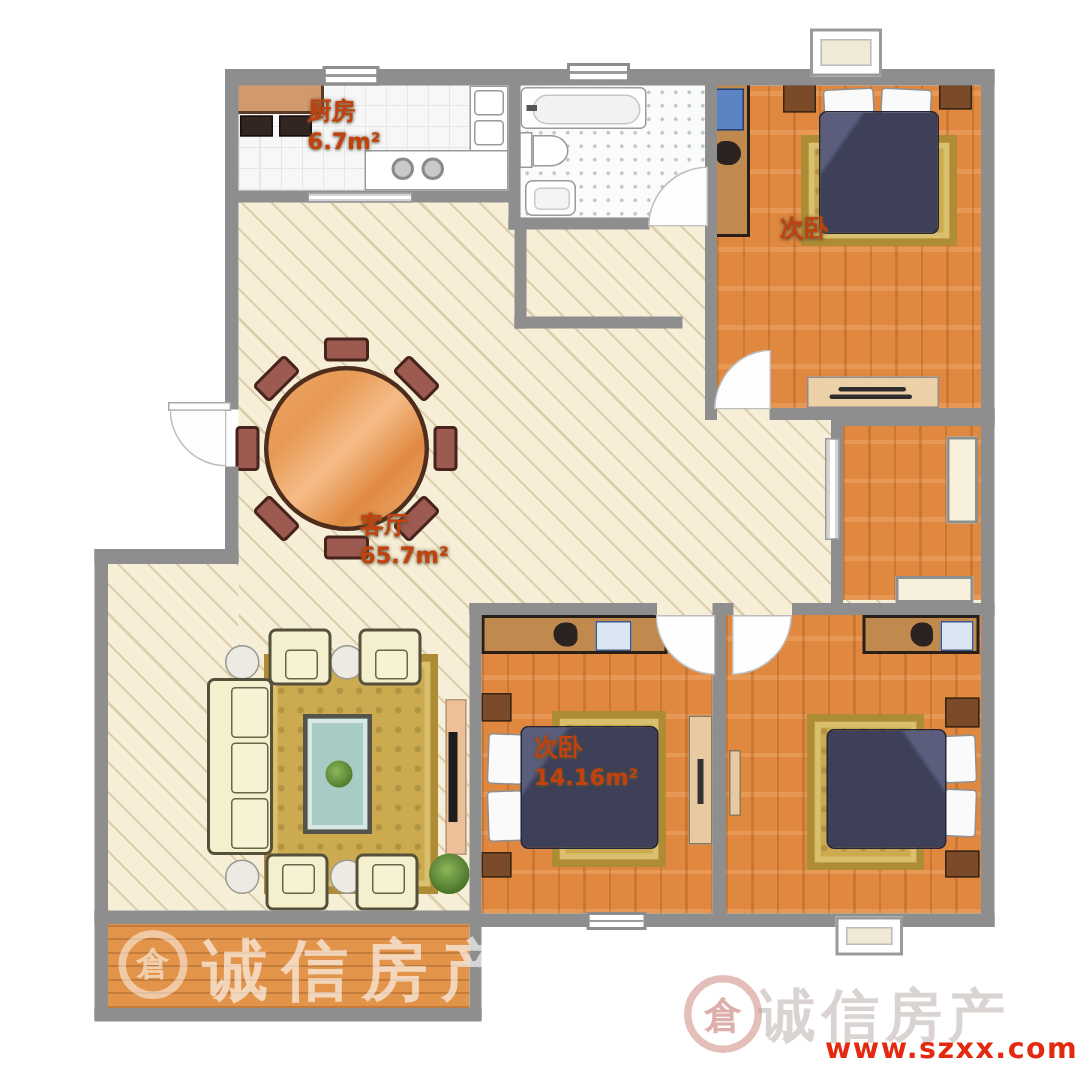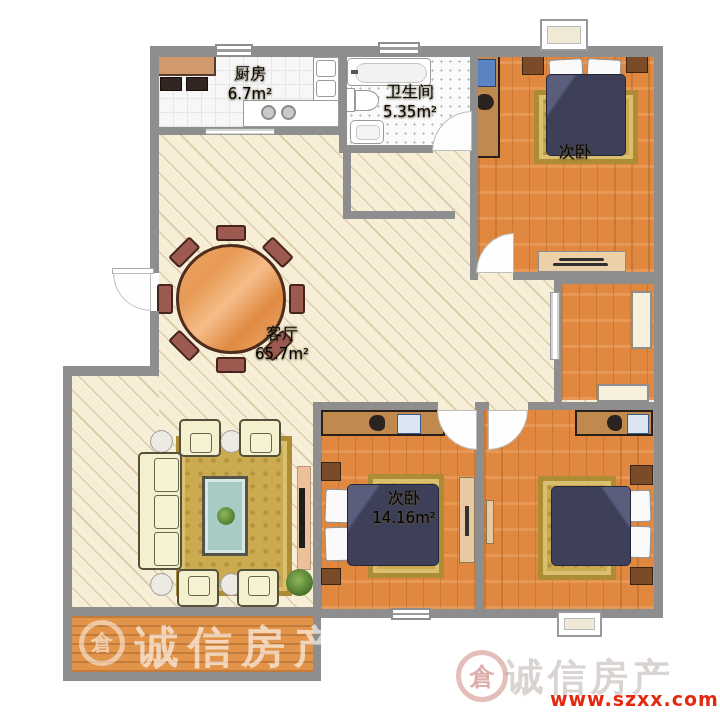--- a/index.html
+++ b/index.html
@@ -10,21 +10,21 @@
   .tile{position:absolute;background:repeating-linear-gradient(0deg,#e6e6e6 0 1px,transparent 1px 14px),repeating-linear-gradient(90deg,#e6e6e6 0 1px,transparent 1px 14px) #f7f7f7;}
   .dots{position:absolute;background:radial-gradient(rgba(130,160,142,.55) 1px,transparent 1.3px) 0 0/9px 9px #fbfbfb;}
   .wood{position:absolute;background:repeating-linear-gradient(90deg,rgba(101,51,12,.20) 0 1.5px,transparent 1.5px 17px),repeating-linear-gradient(0deg,rgba(255,210,160,.22) 0 3px,transparent 3px 26px) #e0883f;}
   .woodh{position:absolute;background:repeating-linear-gradient(0deg,rgba(101,51,12,.25) 0 1.5px,transparent 1.5px 9px) #e2944a;}
   .win{position:absolute;background:linear-gradient(to bottom,#fff 38%,#9b9b9b 38% 62%,#fff 62%);border:2px solid #8e8e8e;box-sizing:border-box;}
   .winbox{position:absolute;background:#fff;border:2px solid #9a9a9a;box-sizing:border-box;}
   .winbox .inner{position:absolute;left:5px;top:5px;right:5px;bottom:5px;background:#efe9d6;border:1px solid #bbb;}
   .arc{position:absolute;background:#fefefe;border:1.5px solid #bdbdbd;box-sizing:border-box;}
   .leaf{position:absolute;background:#fff;border:1.5px solid #a8a8a8;box-sizing:border-box;}
   .slider{position:absolute;background:linear-gradient(#d4d4d4 30%,#fff 30% 70%,#d4d4d4 70%);border:1px solid #9a9a9a;box-sizing:border-box;}
-  .label{position:absolute;color:#000000;font-weight:400;text-align:center;text-shadow:0 1px 2px rgba(100,84,56,.95),0 0 3px rgba(100,84,56,.55);line-height:1.3;font-size:16px;}
+  .label{position:absolute;color:#c2410c;font-weight:700;text-shadow:0 1px 2px rgba(100,84,56,.95),0 0 3px rgba(100,84,56,.55);line-height:1.3;font-size:16px;}
   .label .area{display:block;font-size:15px;}
   .rug{position:absolute;background:radial-gradient(rgba(96,66,12,.22) 2px,transparent 2.4px) 0 0/13px 13px #cbaa50;border:5px solid #ae8c36;box-shadow:inset 0 0 0 4px #dabf6e;box-sizing:border-box;}
   .bedduvet{position:absolute;background:linear-gradient(125deg,#5a5e7c 0 20%,#3d4058 23%);border:1.5px solid #23263a;border-radius:5px;box-sizing:border-box;}
   .pillow{position:absolute;background:#fafafa;border:1.5px solid #8f8f8f;border-radius:3px;box-sizing:border-box;}
   .nstand{position:absolute;background:#7b4a28;border:1.5px solid #3a2412;box-sizing:border-box;}
   .wardrobe{position:absolute;background:#c08a4e;border:2.5px solid #2a1f18;box-sizing:border-box;}
   .cream{position:absolute;background:#f4efcd;border:2px solid #55503c;border-radius:5px;box-sizing:border-box;}
   .creamin{position:absolute;background:#f7f2d4;border:1.5px solid #6a6448;border-radius:3px;box-sizing:border-box;}
   .sidetable{position:absolute;width:23px;height:23px;border-radius:50%;background:#eceae2;border:1.5px solid #9a9a92;box-sizing:border-box;}
   .shelf{position:absolute;background:#f6f0dc;border:2px solid #8f8f8f;box-sizing:border-box;}
@@ -197,28 +197,24 @@
   <div class="arc" style="left:113px;top:273px;width:38px;height:38px;border-radius:0 0 0 100%"></div>
   <div class="arc" style="left:432px;top:111px;width:40px;height:40px;border-radius:100% 0 0 0"></div>
   <div class="arc" style="left:476px;top:233px;width:38px;height:40px;border-radius:100% 0 0 0"></div>
   <div class="arc" style="left:437px;top:410px;width:40px;height:40px;border-radius:0 0 0 100%"></div>
   <div class="arc" style="left:488px;top:410px;width:40px;height:40px;border-radius:0 0 100% 0"></div>
 
   <div class="label" style="left:205px;top:64px;width:90px">
     <span>厨房</span>
     <span class="area">6.7m²</span>
   </div>
-  <div class="label" style="left:372px;top:82px;width:76px">
-    <span>卫生间</span>
-    <span class="area">5.35m²</span>
-  </div>
   <div class="label" style="left:520px;top:142px;width:110px">
     <span>次卧</span>
   </div>
-  <div class="label" style="left:240px;top:324px;width:84px">
+  <div class="label" style="left:240px;top:340px;width:84px">
     <span>客厅</span>
     <span class="area">65.7m²</span>
   </div>
   <div class="label" style="left:356px;top:488px;width:96px">
     <span>次卧</span>
     <span class="area">14.16m²</span>
   </div>
 
   <div class="logo-ring" style="left:79px;top:620px;width:46px;height:46px;border:5px solid rgba(255,255,255,.5)">
     <span style="color:rgba(255,255,255,.55);font-size:22px;font-weight:bold">倉</span>

